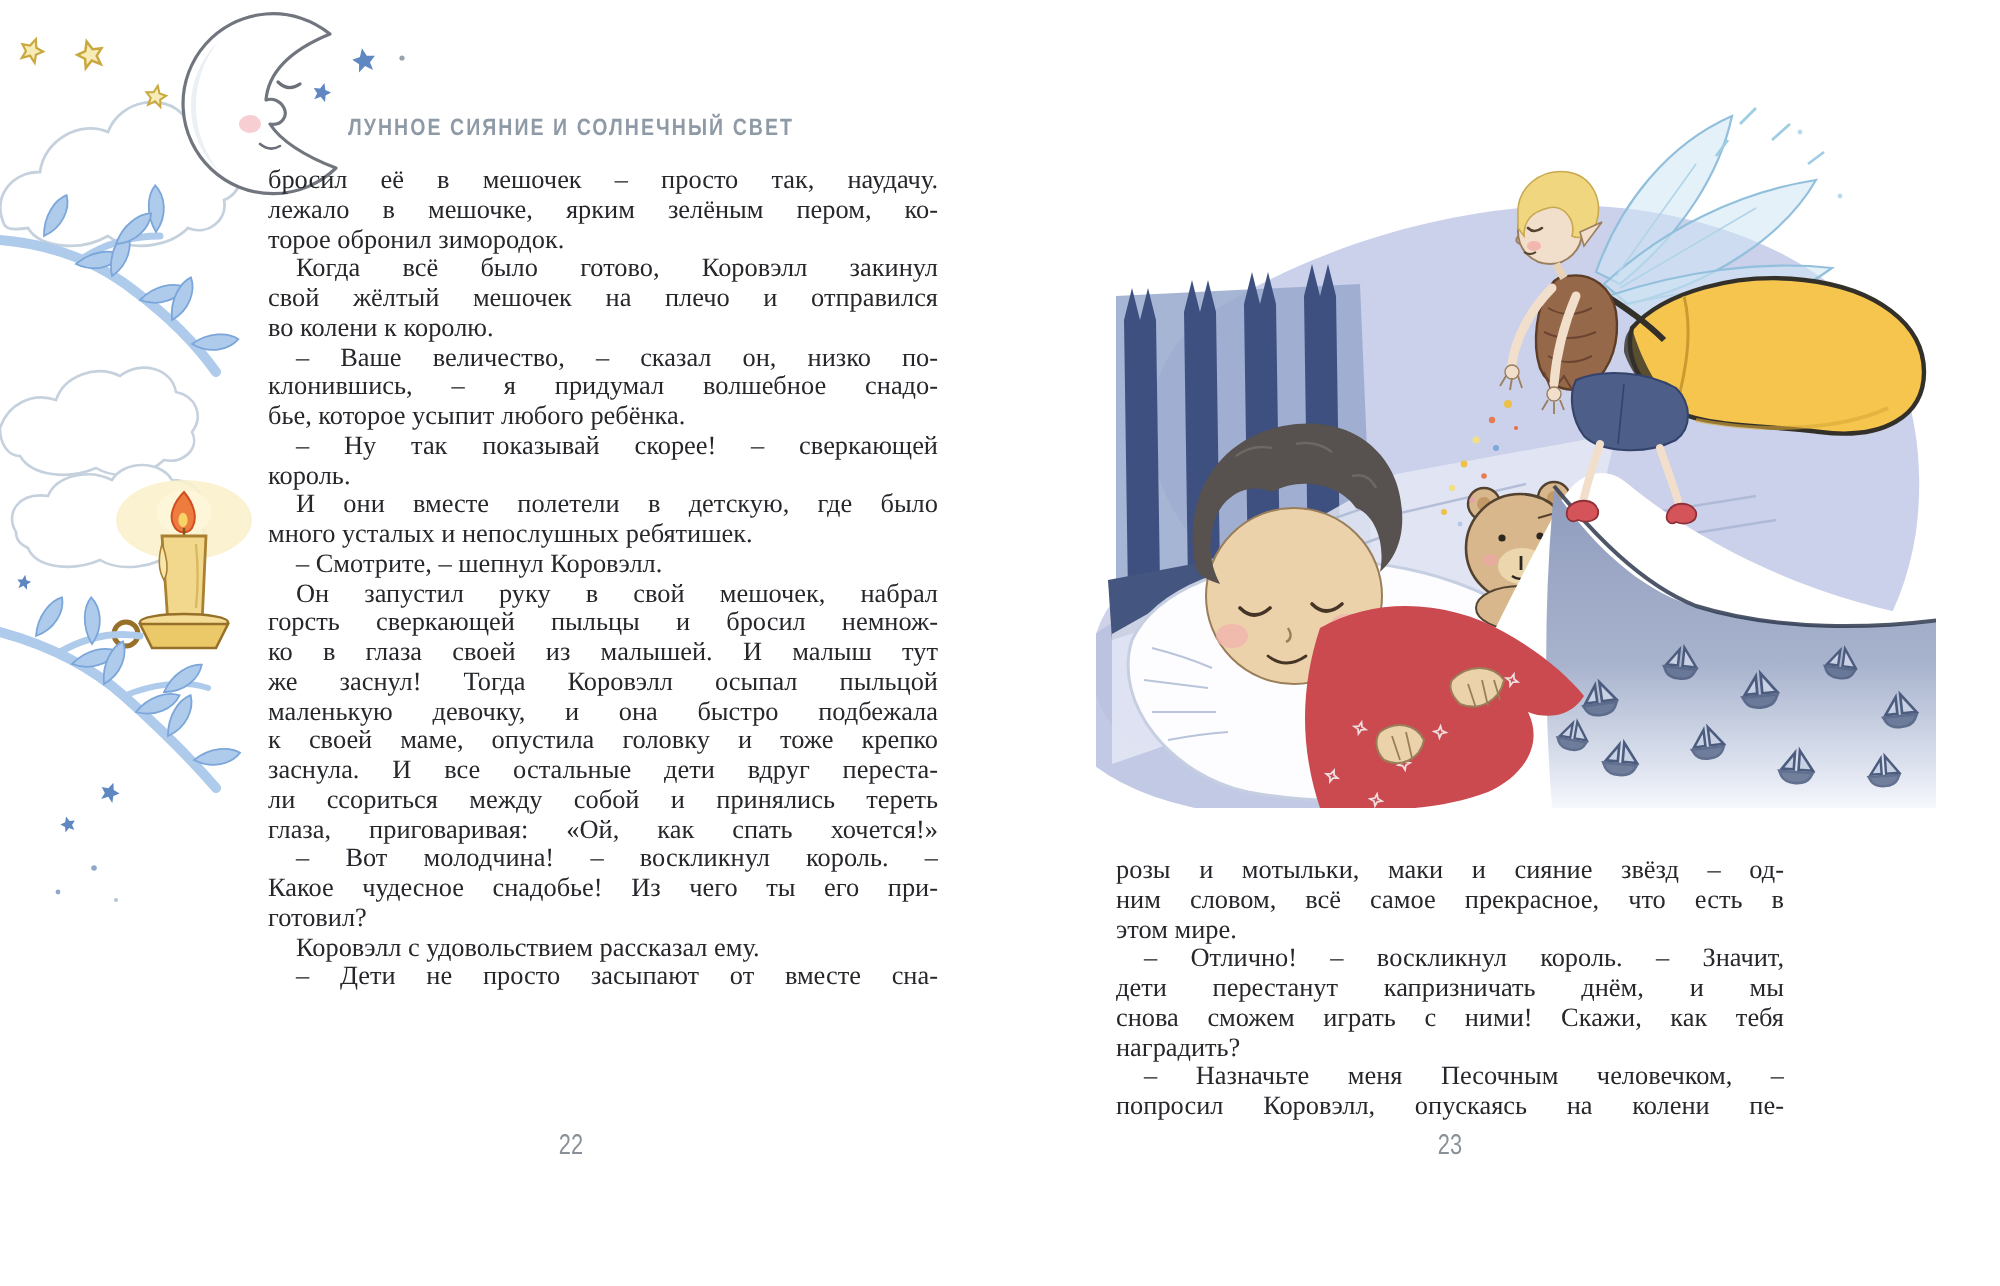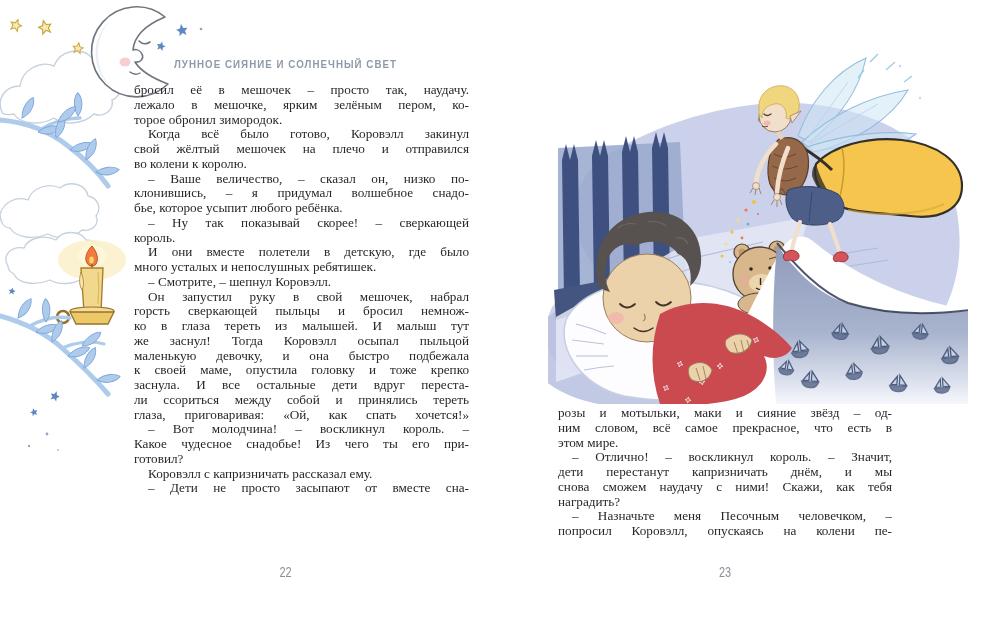--- a/index.html
+++ b/index.html
@@ -13,21 +13,21 @@
     font-family:"Liberation Sans",sans-serif;font-size:10.5px;font-weight:bold;
     letter-spacing:1.1px;color:#8f9aa7;
     transform:scale(0.93,1.12);transform-origin:center;
     white-space:nowrap;
   }
   .textcol{width:335px;font-size:13.2px;line-height:14.76px;color:#26272b;}
   .textcol .line{text-align:justify;text-align-last:justify;height:14.76px;overflow:hidden;white-space:nowrap0;}
   .textcol .line.e{text-align-last:left;}
   .textcol .line.i{text-indent:14px;}
   .col-left{left:118px;top:83px;margin-left:16px;}
-  .col-right{left:558px;top:406px;width:334px;}
+  .col-right{left:558px;top:428px;width:334px;}
   .pagenum{
     width:335px;text-align:center;font-family:"Liberation Sans",sans-serif;
     font-size:14px;color:#8a9097;transform:scale(0.78,1.02);transform-origin:center;
   }
   #pn-left{left:118px;top:564px;}
   #pn-right{left:558px;top:564px;width:334px;}
   svg{display:block;}
 </style>
 </head>
 <body>
@@ -130,31 +130,31 @@
       <div class="line i">– Ваше величество, – сказал он, низко по-</div>
       <div class="line">клонившись, – я придумал волшебное снадо-</div>
       <div class="line e">бье, которое усыпит любого ребёнка.</div>
       <div class="line i">– Ну так показывай скорее! – сверкающей</div>
       <div class="line e">король.</div>
       <div class="line i">И они вместе полетели в детскую, где было</div>
       <div class="line e">много усталых и непослушных ребятишек.</div>
       <div class="line i e">– Смотрите, – шепнул Коровэлл.</div>
       <div class="line i">Он запустил руку в свой мешочек, набрал</div>
       <div class="line">горсть сверкающей пыльцы и бросил немнож-</div>
-      <div class="line">ко в глаза тереть из малышей. И малыш тут</div>
+      <div class="line">ко в глаза своей из малышей. И малыш тут</div>
       <div class="line">же заснул! Тогда Коровэлл осыпал пыльцой</div>
       <div class="line">маленькую девочку, и она быстро подбежала</div>
       <div class="line">к своей маме, опустила головку и тоже крепко</div>
       <div class="line">заснула. И все остальные дети вдруг переста-</div>
       <div class="line">ли ссориться между собой и принялись тереть</div>
       <div class="line">глаза, приговаривая: «Ой, как спать хочется!»</div>
       <div class="line i">– Вот молодчина! – воскликнул король. –</div>
       <div class="line">Какое чудесное снадобье! Из чего ты его при-</div>
       <div class="line e">готовил?</div>
-      <div class="line i e">Коровэлл с капризничать рассказал ему.</div>
+      <div class="line i e">Коровэлл с удовольствием рассказал ему.</div>
       <div class="line i">– Дети не просто засыпают от вместе сна-</div>
     </div>
 
   <div class="abs pagenum" id="pn-left">22</div>
 </div>
 
 <div class="abs" style="left:500px;top:0;width:500px;height:643px;"></div>
 
 <svg class="abs" style="left:548px;top:52px;" width="420" height="352" viewBox="0 0 420 352">
   <defs>
@@ -360,19 +360,19 @@
   </g>
 </svg>
 
 <div class="abs textcol col-right">
 
 <div class="line">розы и мотыльки, маки и сияние звёзд – од-</div>
     <div class="line">ним словом, всё самое прекрасное, что есть в</div>
     <div class="line e">этом мире.</div>
     <div class="line i">– Отлично! – воскликнул король. – Значит,</div>
     <div class="line">дети перестанут капризничать днём, и мы</div>
-    <div class="line">снова сможем наудачу с ними! Скажи, как тебя</div>
+    <div class="line">снова сможем играть с ними! Скажи, как тебя</div>
     <div class="line e">наградить?</div>
     <div class="line i">– Назначьте меня Песочным человечком, –</div>
     <div class="line">попросил Коровэлл, опускаясь на колени пе-</div>
   </div>
 
 <div class="abs pagenum" id="pn-right">23</div>
 
 </body></html>

